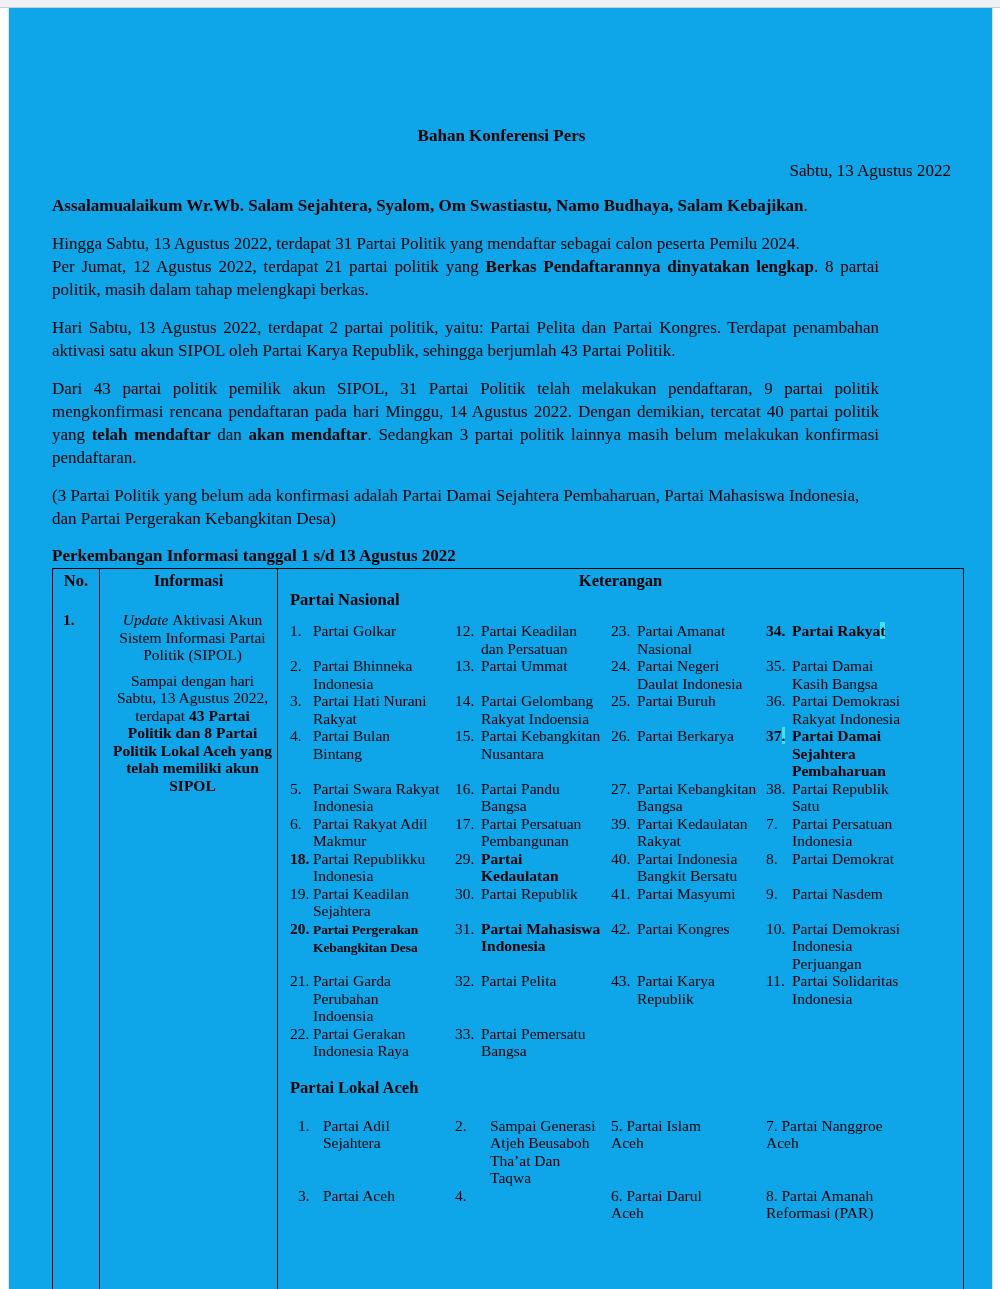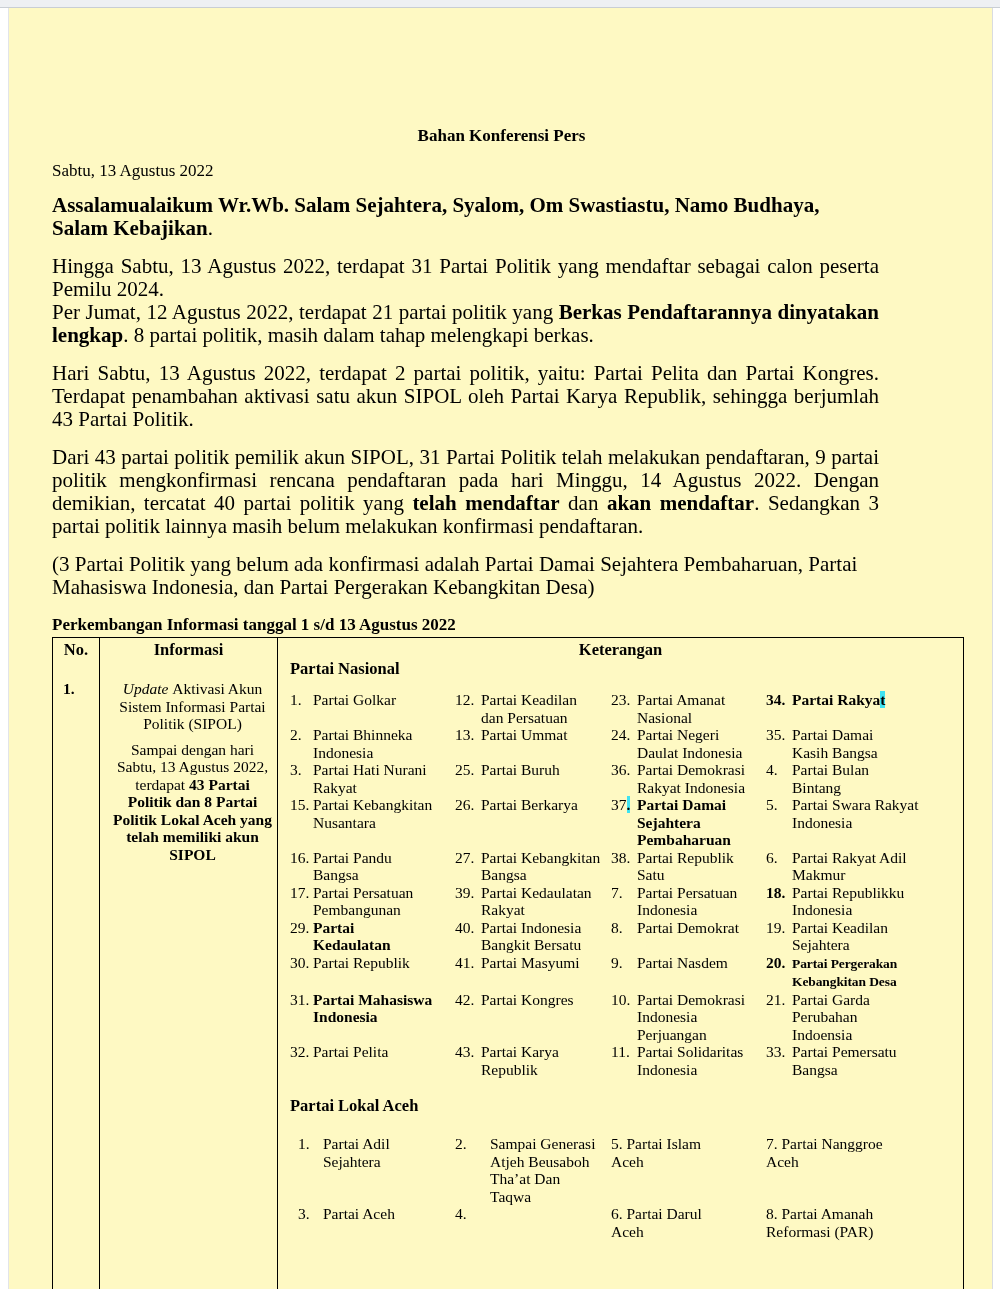--- a/index.html
+++ b/index.html
@@ -1,25 +1,25 @@
 <!DOCTYPE html>
 <html style="--hl: #3fe2f0;"><head>
 <meta charset="utf-8">
 <style>
   html,body{margin:0;padding:0;background:#fff;}
   body{width:1000px;height:1289px;overflow:hidden;position:relative;
        font-family:"Liberation Serif",serif;color:#000;}
   .topbar{position:absolute;top:0;left:0;width:100%;height:7px;background:#eef0f3;
           border-bottom:1px solid #c9ced4;}
-  .page{position:absolute;top:8px;left:8px;width:983px;height:1281px;background:#fef9c3;
+  .page{position:absolute;top:8px;left:8px;width:983px;height:1281px;background:#0ea5e9;
         border-left:1px solid #e2e4e8;border-right:1px solid #d9dce1;}
   .doc{padding:118px 0 0 43px;width:899px;}
   h1{font-size:17px;line-height:20px;margin:0;text-align:center;font-weight:bold;}
-  .date{font-size:17px;line-height:20px;margin:15px 0 13px 0;text-align:left;}
-  .para{font-size:21px;line-height:23px;margin:0 0 15px 0;width:827px;}
+  .date{font-size:17px;line-height:20px;margin:15px 0 13px 0;text-align:right;}
+  .para{font-size:17px;line-height:23px;margin:0 0 15px 0;width:827px;}
   .just{text-align:justify;}
   h2{font-size:17px;line-height:21px;margin:6px 0 2px 0;font-weight:bold;}
   .ptable{width:912px;height:727px;border:1.5px solid #000;box-sizing:border-box;
           display:grid;grid-template-columns:47px 178px 1fr;overflow:hidden;}
   .col{overflow:hidden;}
   .colno,.colinfo{border-right:1.5px solid #000;}
   .chead{font-weight:bold;font-size:16.5px;line-height:20px;text-align:center;padding-top:2px;}
   .noval{font-weight:bold;font-size:15.5px;padding-left:10px;margin-top:20px;}
   .infop{font-size:15.5px;line-height:17.5px;margin:20px 5px 0 13px;text-align:center;}
   .infop + .infop{margin-top:8px;}
@@ -96,41 +96,45 @@
             </div>
             <div class="pcell">
               <span class="pnum"><span>35.</span></span>
               <span class="pname"><span>Partai Damai</span><br><span>Kasih Bangsa</span></span>
             </div>
             <div class="pcell">
               <span class="pnum"><span>3.</span></span>
               <span class="pname"><span>Partai Hati Nurani</span><br><span>Rakyat</span></span>
             </div>
             <div class="pcell">
+              <span class="pnum"><span>14.</span></span>
+              <span class="pname"><span>Partai Gelombang</span><br><span>Rakyat Indoensia</span></span>
+            </div>
+            <div class="pcell">
               <span class="pnum"><span>25.</span></span>
               <span class="pname"><span>Partai Buruh</span></span>
             </div>
             <div class="pcell">
               <span class="pnum"><span>36.</span></span>
               <span class="pname"><span>Partai Demokrasi</span><br><span>Rakyat Indonesia</span></span>
             </div>
             <div class="pcell">
               <span class="pnum"><span>4.</span></span>
               <span class="pname"><span>Partai Bulan</span><br><span>Bintang</span></span>
             </div>
             <div class="pcell">
               <span class="pnum"><span>15.</span></span>
               <span class="pname"><span>Partai Kebangkitan</span><br><span>Nusantara</span></span>
             </div>
             <div class="pcell">
               <span class="pnum"><span>26.</span></span>
               <span class="pname"><span>Partai Berkarya</span></span>
             </div>
             <div class="pcell">
-              <span class="pnum"><span style="font-weight: normal;">37</span><span class="hl" style="font-weight: bold;">.</span></span>
+              <span class="pnum"><span style="font-weight: bold;">37</span><span class="hl" style="font-weight: bold;">.</span></span>
               <span class="pname"><span style="font-weight: bold;">Partai Damai</span><br><span style="font-weight: bold;">Sejahtera</span><br><span style="font-weight: bold;">Pembaharuan</span></span>
             </div>
             <div class="pcell">
               <span class="pnum"><span>5.</span></span>
               <span class="pname"><span>Partai Swara Rakyat</span><br><span>Indonesia</span></span>
             </div>
             <div class="pcell">
               <span class="pnum"><span>16.</span></span>
               <span class="pname"><span>Partai Pandu</span><br><span>Bangsa</span></span>
             </div>
@@ -214,20 +218,24 @@
               <span class="pnum"><span>32.</span></span>
               <span class="pname"><span>Partai Pelita</span></span>
             </div>
             <div class="pcell">
               <span class="pnum"><span>43.</span></span>
               <span class="pname"><span>Partai Karya Republik</span></span>
             </div>
             <div class="pcell">
               <span class="pnum"><span>11.</span></span>
               <span class="pname"><span>Partai Solidaritas</span><br><span>Indonesia</span></span>
+            </div>
+            <div class="pcell">
+              <span class="pnum"><span>22.</span></span>
+              <span class="pname"><span>Partai Gerakan</span><br><span>Indonesia Raya</span></span>
             </div>
             <div class="pcell">
               <span class="pnum"><span>33.</span></span>
               <span class="pname"><span>Partai Pemersatu</span><br><span>Bangsa</span></span>
             </div>
             <div class="pcell"></div>
           </div>
         <div class="subhead aceh">Partai Lokal Aceh</div>
         <div class="pgrid aceh" id="aceh-grid">
             <div class="pcell">

